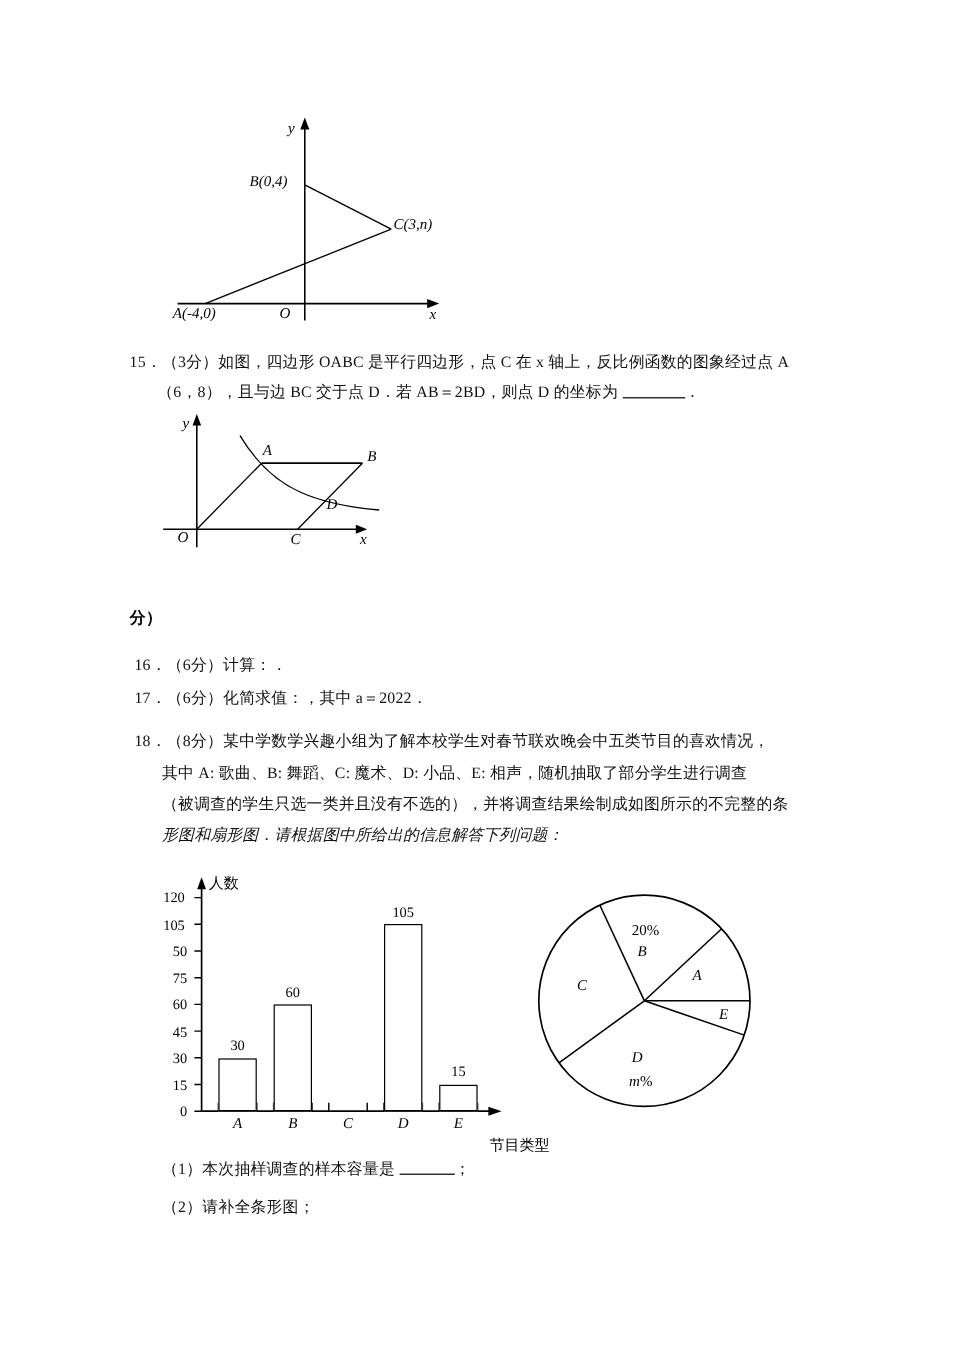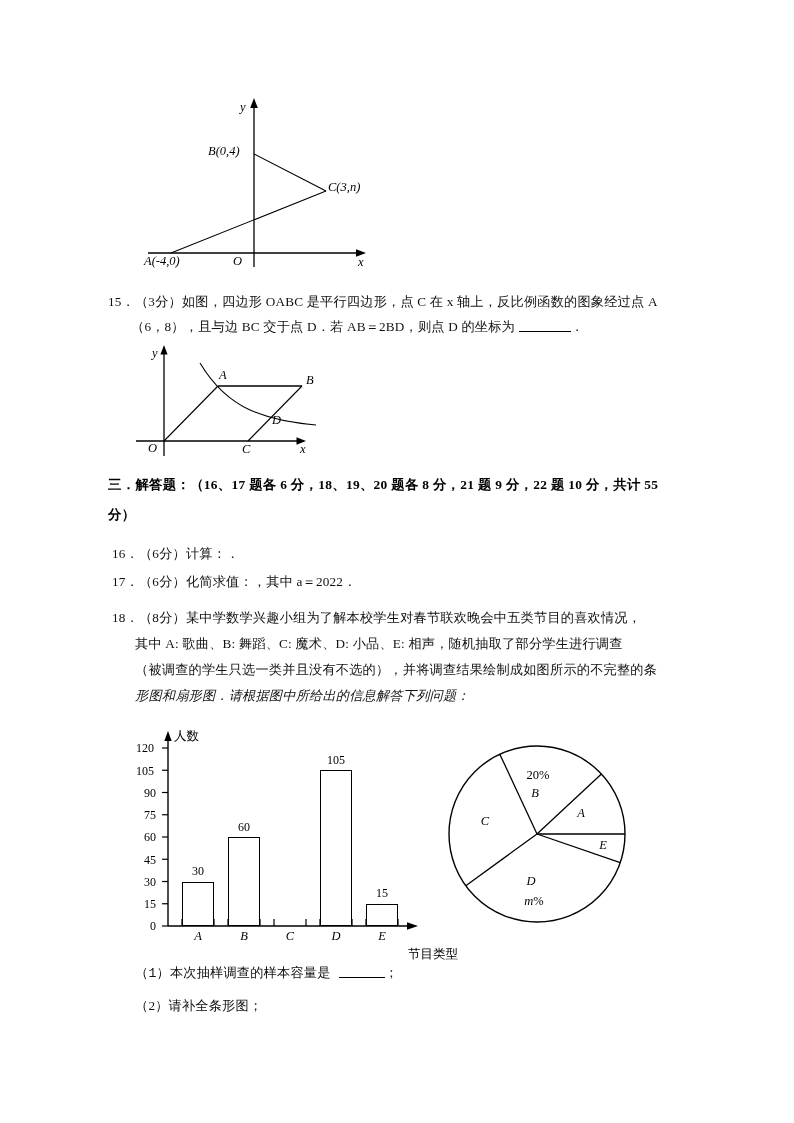--- a/index.html
+++ b/index.html
@@ -156,21 +156,20 @@
     </svg>
     <span class="lbl" style="left:32px; top:8px;">y</span>
     <span class="lbl" style="left:180px; top:104px;">x</span>
     <span class="lbl" style="left:28px; top:103px;">O</span>
     <span class="lbl" style="left:99px; top:30px;">A</span>
     <span class="lbl" style="left:186px; top:35px;">B</span>
     <span class="lbl" style="left:122px; top:104px;">C</span>
     <span class="lbl" style="left:152px; top:75px;">D</span>
   </div>
 
-  <div class="section-head" style="left:108px; top:470px;">三．解答题：（16、17 题各 6 分，18、19、20 题各 8 分，21 题 9 分，22 题 10 分，共计 55</div>
   <div class="section-head" style="left:108px; top:500px;">分）</div>
 
   <div class="qtext" style="left:112px; top:540px;">16．（6分）计算：．</div>
   <div class="qtext" style="left:112px; top:568px;">17．（6分）化简求值：，其中 a＝2022．</div>
 
   <div class="qtext" style="left:112px; top:604px;">18．（8分）某中学数学兴趣小组为了解本校学生对春节联欢晚会中五类节目的喜欢情况，</div>
   <div class="qtext" style="left:135px; top:656px;">（被调查的学生只选一类并且没有不选的），并将调查结果绘制成如图所示的不完整的条</div>
   <div class="qtext" style="left:135px; top:630px;">其中 A: 歌曲、B: 舞蹈、C: 魔术、D: 小品、E: 相声，随机抽取了部分学生进行调查</div>
   <div class="qtext" style="left:135px; top:682px;font-style:italic;">形图和扇形图．请根据图中所给出的信息解答下列问题：</div>
 
@@ -204,21 +203,21 @@
       <line x1="236" y1="200" x2="236" y2="193" stroke="#000" stroke-width="1.2"></line>
       <line x1="268" y1="200" x2="268" y2="193" stroke="#000" stroke-width="1.2"></line>
     </svg>
 
     <span class="ytlabel" style="left:2px;  top:193px;">0</span>
     <span class="ytlabel" style="left:2px;  top:171px;">15</span>
     <span class="ytlabel" style="left:2px;  top:148.5px;">30</span>
     <span class="ytlabel" style="left:2px;  top:126.5px;">45</span>
     <span class="ytlabel" style="left:2px;  top:104px;">60</span>
     <span class="ytlabel" style="left:2px;  top:82px;">75</span>
-    <span class="ytlabel" style="left:2px;  top:59.5px;">90</span>
+    <span class="ytlabel" style="left:2px;  top:59.5px;">50</span>
     <span class="ytlabel" style="left:0px;  top:37.5px;">105</span>
     <span class="ytlabel" style="left:0px;  top:15px;">120</span>
 
     <span class="axis-name" style="left:44px; top:2px;">人数</span>
 
     <span class="axis-name" style="left:278px; top:204px;margin-top:16px;">节目类型</span>
 
     <div class="bar" style="left:52px;  top:155.5px; width:32px; height:44.5px;"></div>
     <div class="bar" style="left:98px;  top:111px;   width:32px; height:89px;"></div>
 
@@ -255,19 +254,19 @@
     <span class="pie-pct" style="left:74px; top:26px; width:40px;">20%</span>
     <span class="pie-lbl" style="left:78px; top:44px; width:26px;">B</span>
     <span class="pie-lbl" style="left:124px; top:64px; width:26px;">A</span>
     <span class="pie-lbl" style="left:146px; top:96px; width:26px;">E</span>
     <span class="pie-lbl" style="left:28px; top:72px; width:26px;">C</span>
     <span class="pie-lbl" style="left:74px; top:132px; width:26px;">D</span>
     <span class="pie-pct" style="left:70px; top:152px; width:40px;"></span>
     <span class="pie-pct" style="left:70px; top:152px; width:40px;"><span class="it">m</span>%</span>
   </div>
 
-  <div class="qtext" style="left:135px; top:960px;font-family:Liberation Mono, monospace;">
+  <div class="qtext" style="left:135px; top:960px;">
     <span>（1）本次抽样调查的样本容量是</span>
     <span class="blank short"></span><span>；</span>
   </div>
   <div class="qtext" style="left:135px; top:992px;">（2）请补全条形图；</div>
 
 </div>
 
 </body></html>

